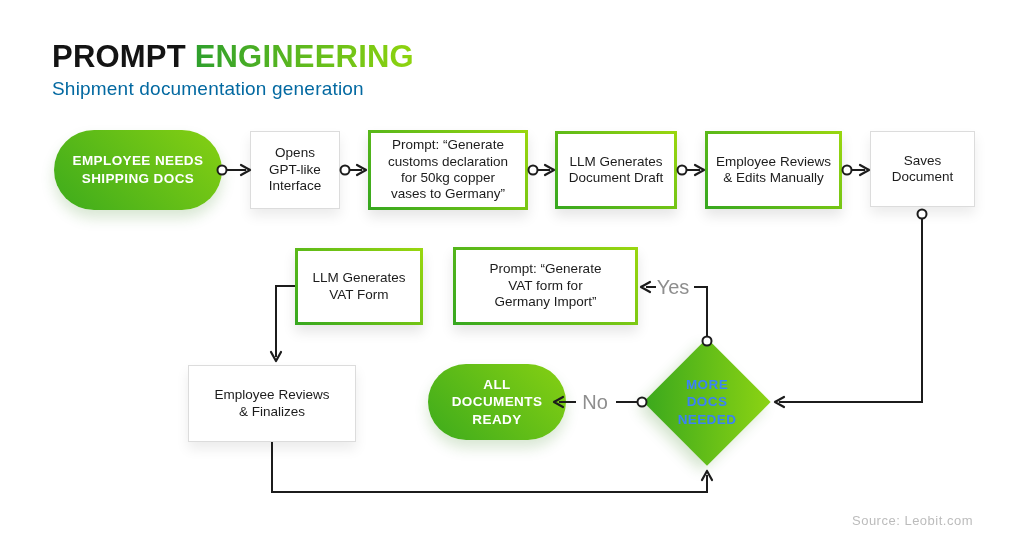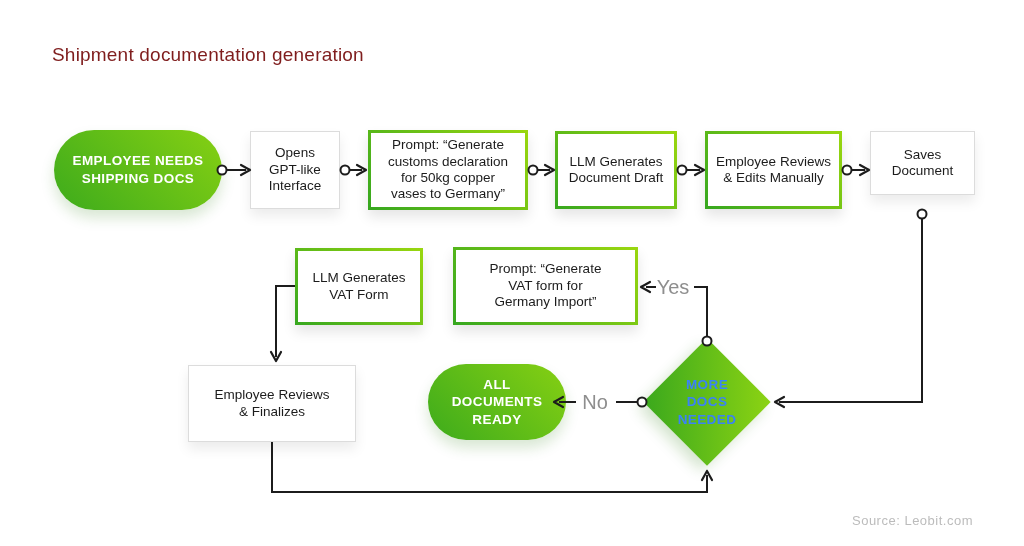--- a/index.html
+++ b/index.html
@@ -7,21 +7,21 @@
     position:relative;width:1024px;height:546px;background:#ffffff;overflow:hidden;
     font-family:"Liberation Sans","DejaVu Sans",sans-serif;
   }
   
   .hdr{position:absolute;left:52px;top:40px;}
   .title{font-size:31px;font-weight:900;letter-spacing:0.2px;color:#141414;line-height:1.1;}
   .title .accent{
     background:linear-gradient(90deg,#2f9f2d,#8fd40e);
     -webkit-background-clip:text;background-clip:text;color:transparent;
   }
-  .subtitle{font-size:19px;color:#7f1d1d;margin-top:4px;font-weight:400;letter-spacing:0.2px;}
+  .subtitle{font-size:19px;color:#0369a1;margin-top:4px;font-weight:400;letter-spacing:0.2px;}
   
   svg.wires{position:absolute;left:0;top:0;width:1024px;height:546px;z-index:5;pointer-events:none;}
   svg.wires path{stroke:#1c1c1c;stroke-width:2;fill:none;}
   svg.wires path.ah{stroke-width:2.2;stroke-linecap:round;stroke-linejoin:round;}
   svg.wires circle{fill:#ffffff;stroke:#1c1c1c;stroke-width:2;}
   
   .node{position:absolute;z-index:2;}
   .node-text{white-space:pre-line;text-align:center;font-size:13.5px;line-height:1.22;color:#1c1c1c;}
   .pill{
     border-radius:40px;background:linear-gradient(45deg,#3dab1c,#86d013);
@@ -99,20 +99,21 @@
     <path d="M272 442 V492 H707 V475"></path>
     <path class="ah" d="M707 471 l-5 9 M707 471 l5 9"></path>
 
     <path d="M637 402 H616"></path>
     <path d="M576 402 H559"></path>
     <path class="ah" d="M554 402 l9 -5 M554 402 l9 5"></path>
     <circle cx="642" cy="402" r="4.5"></circle>
   </svg>
 
   <div class="hdr">
+    <div class="title"><span>PROMPT</span> <span class="accent">ENGINEERING</span></div>
     <div class="subtitle">Shipment documentation generation</div>
   </div>
 
   <div class="node pill" style="left:54px;top:130px;width:168px;height:80px;">
     <span class="node-text">EMPLOYEE NEEDS
 SHIPPING DOCS</span>
   </div>
 
   <div class="node wbox" style="left:250px;top:131px;width:90px;height:78px;">
     <span class="node-text">Opens
@@ -136,21 +137,21 @@
     </div>
   </div>
 
   <div class="node gbox" style="left:705px;top:131px;width:137px;height:78px;box-sizing:border-box;">
     <div class="gbox-inner">
       <span class="node-text">Employee Reviews
 &amp; Edits Manually</span>
     </div>
   </div>
 
-  <div class="node wbox" style="left:870px;top:131px;width:105px;height:64px;">
+  <div class="node wbox" style="left:870px;top:131px;width:105px;height:76px;">
     <span class="node-text">Saves
 Document</span>
   </div>
 
   <div class="node gbox" style="left:295px;top:248px;width:128px;height:77px;box-sizing:border-box;">
     <div class="gbox-inner">
       <span class="node-text">LLM Generates
 VAT Form</span>
     </div>
   </div>

